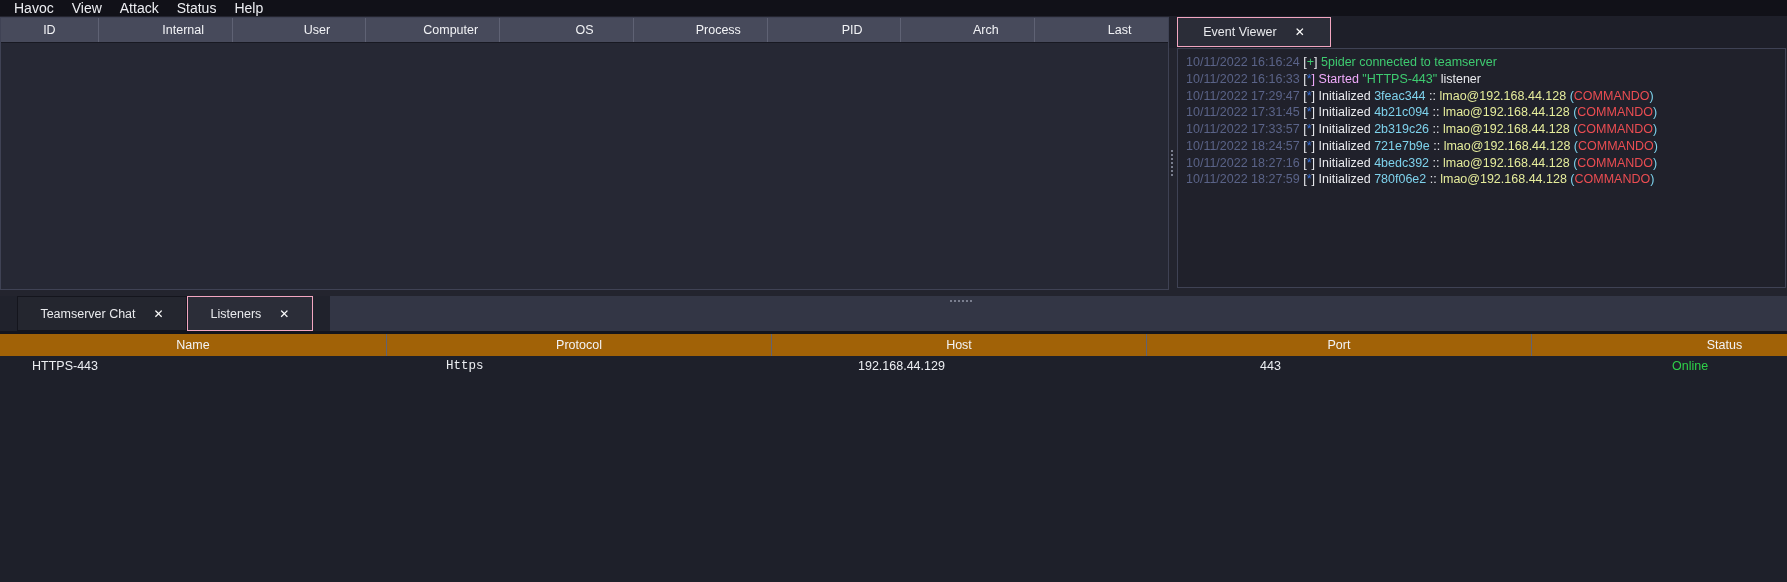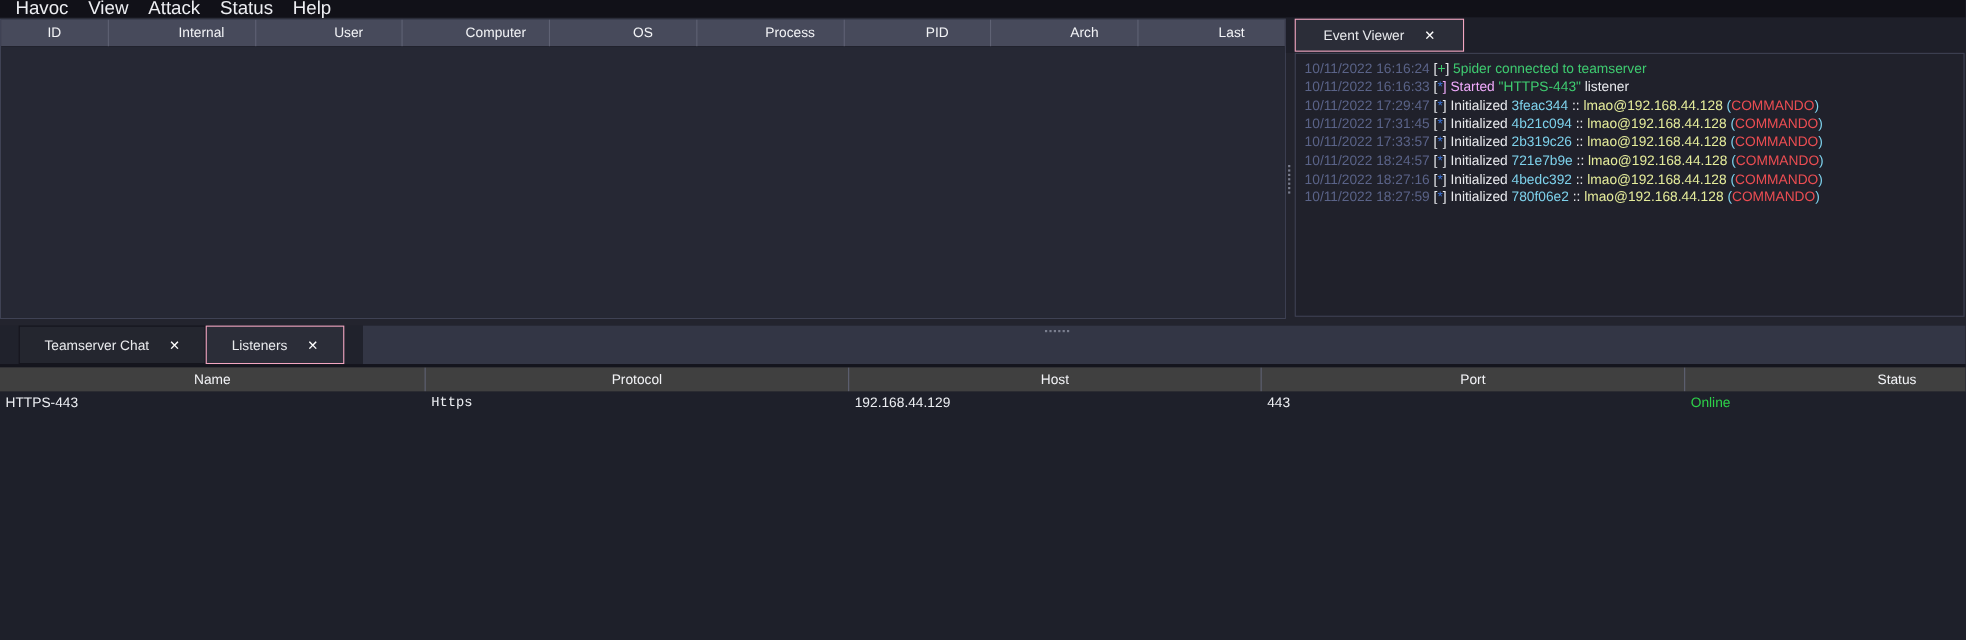--- a/index.html
+++ b/index.html
@@ -5,21 +5,21 @@
   * { margin:0; padding:0; box-sizing:border-box; }
   html,body { width:1787px; height:582px; overflow:hidden; }
   body {
     position:relative; background:#23242e;
     font-family:"Liberation Sans","DejaVu Sans",sans-serif;
     -webkit-font-smoothing:antialiased; color:#e9eaee;
   }
   
   .menubar { position:absolute; left:0; top:0; width:1787px; height:16px;
     background:#111118; display:flex; align-items:center; padding-left:5px; }
-  .menu-item { font-size:17px; color:#edeef2; padding:0 9px; line-height:16px; cursor:default;text-align:center; }
+  .menu-item { font-size:14px; color:#edeef2; padding:0 9px; line-height:16px; cursor:default;text-align:center; }
   
   .sessions-panel { position:absolute; left:0; top:17px; width:1169px; height:273px;
     background:#262834; border:1px solid #3f4254; display:flex; flex-direction:column; }
   .table-header { display:flex; background:#474a5b; border-bottom:1px solid #181922; }
   .sessions-panel .table-header { height:25px;gap:36px; }
   .hcell { display:flex; align-items:center; justify-content:center;
     font-size:12.5px; color:#f2f3f6; border-right:1px solid #5f6274; }
   .hcell:last-child { border-right:none; }
   .sessions-body { flex:1; background:#262834; }
   
@@ -38,25 +38,25 @@
     font-size:12.5px; line-height:16.75px; white-space:nowrap; overflow:hidden; }
   .log-line span { white-space:pre; }
   
   .bottom-bar { position:absolute; left:0; top:296px; width:1787px; height:35px; background:#20222c; }
   .bottom-bar-right { position:absolute; left:330px; top:296px; width:1457px; height:35px; background:#333645; }
   .bottom-tabs { position:absolute; left:17px; top:296px; height:35px; display:flex; }
   .bottom-tabs .tab { height:35px; background:#24262f; border:1px solid #14151d; }
   .bottom-tabs .tab.selected { background:#2b2d38; border:1px solid #f3a6c1; }
   .sep-line { position:absolute; left:0; top:331px; width:1787px; height:3px; background:#14151d; }
   .listeners-header { position:absolute; left:0; top:334px; width:1787px; height:22px;
-    display:flex; background:#404040; overflow:hidden; }
+    display:flex; background:#a16207; overflow:hidden; }
   .listeners-body { position:absolute; left:0; top:356px; width:1787px; height:226px;
     background:#1e202a; overflow:hidden; }
   .l-row { display:flex; height:20px; align-items:center; }
-  .l-cell { font-size:12.5px; color:#eceef2; padding-left:5px; overflow:hidden; white-space:nowrap; }
+  .l-cell { font-size:12.5px; color:#eceef2; padding-left:5px; overflow:hidden; white-space:nowrap;margin-left:27px; }
 </style>
 </head>
 <body>
 
 <div class="menubar" id="menubar">
     <span class="menu-item">Havoc</span>
     <span class="menu-item">View</span>
     <span class="menu-item">Attack</span>
     <span class="menu-item">Status</span>
     <span class="menu-item">Help</span>

